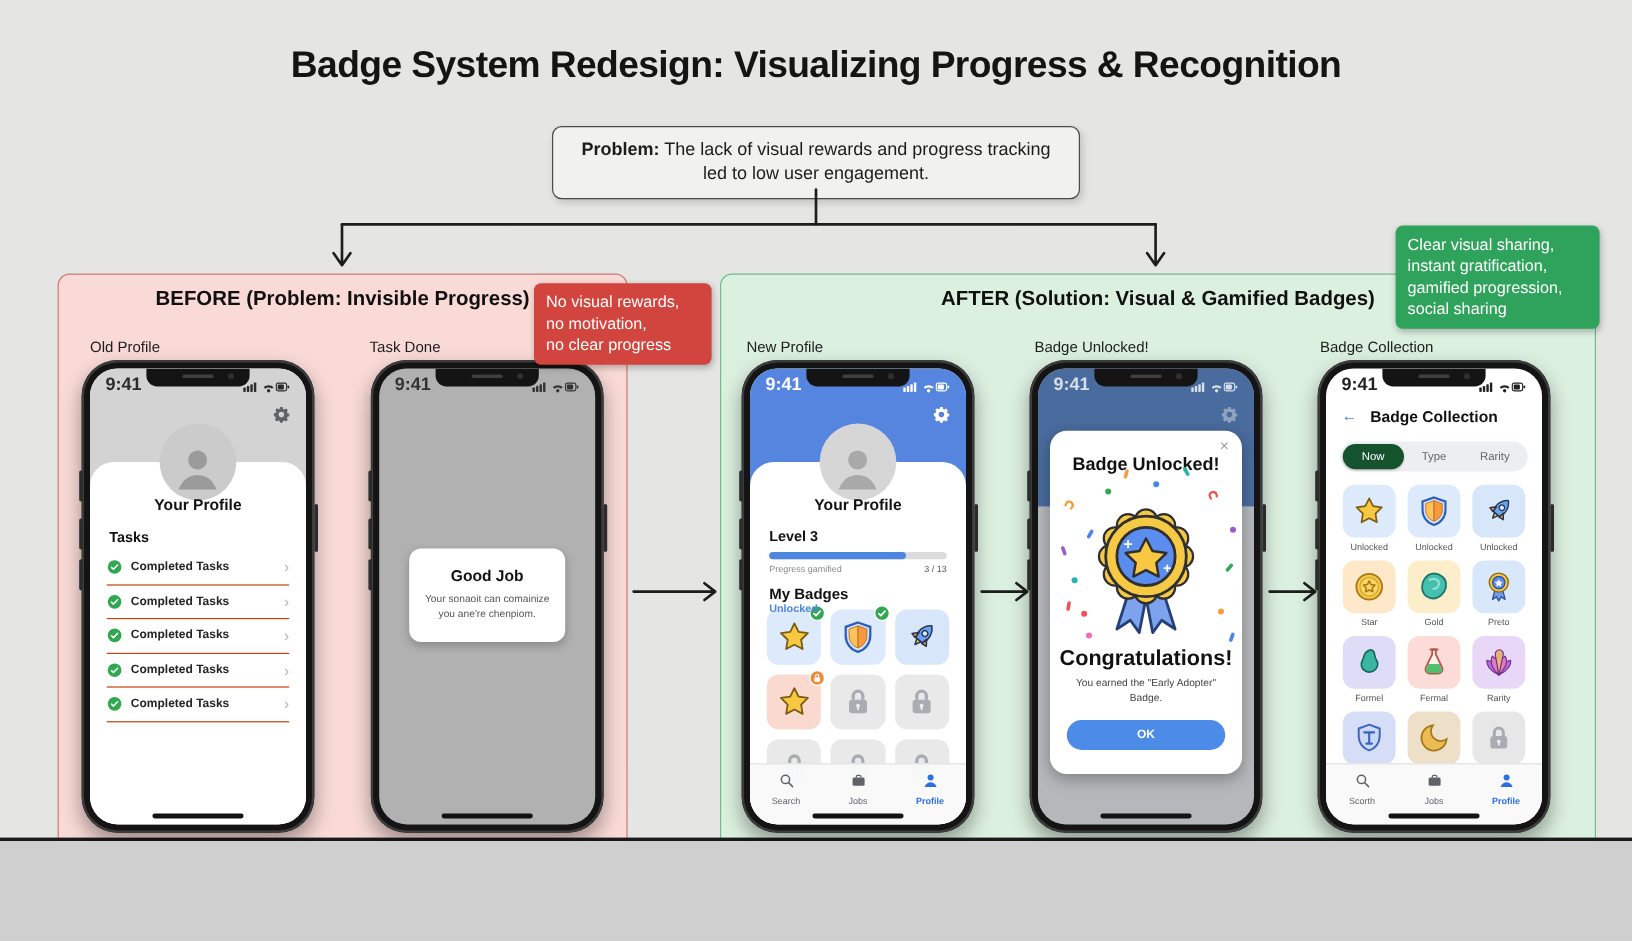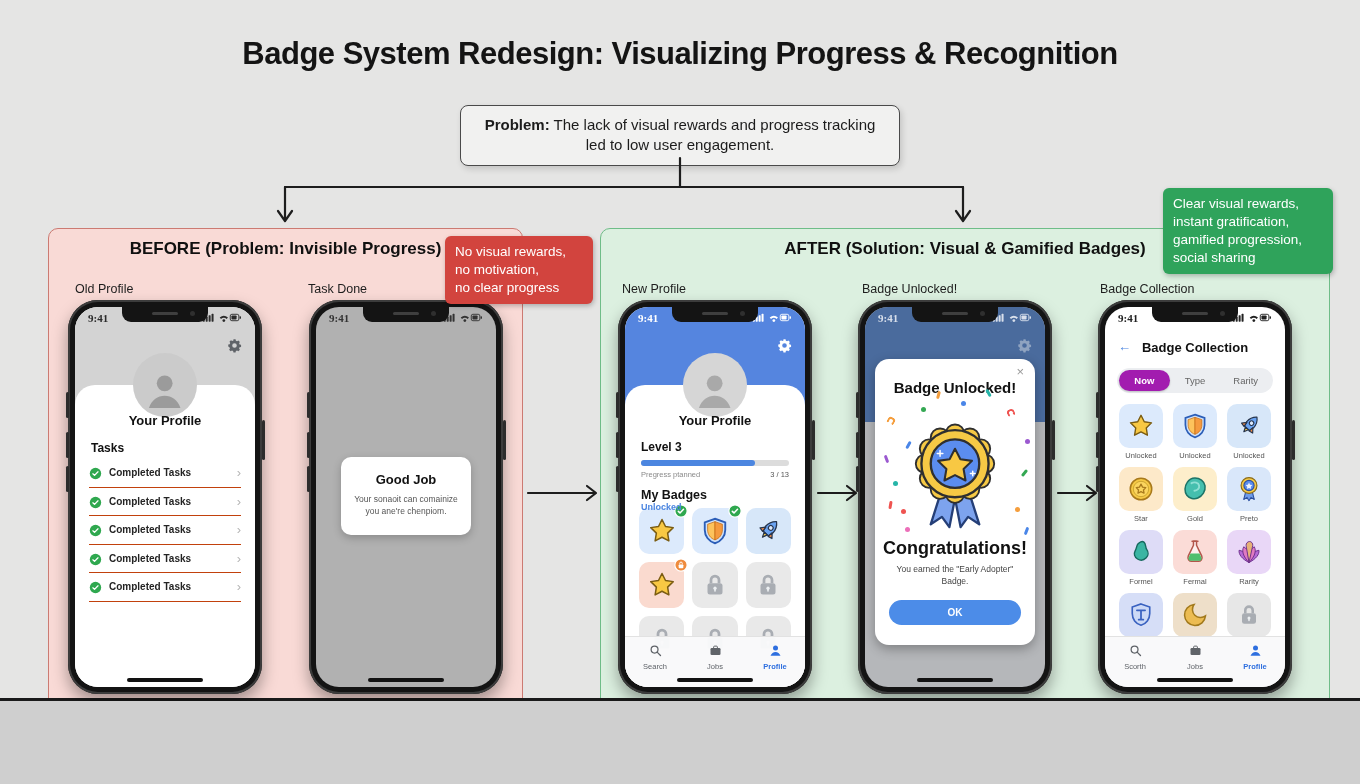--- a/index.html
+++ b/index.html
@@ -27,21 +27,21 @@
   
   .phone { position:absolute; top:300px; width:194px; height:394px; background:#141414; border-radius:30px; padding:7px; z-index:5;
            box-shadow:0 8px 16px rgba(0,0,0,.35), inset 0 0 0 2px #3c3c3c; }
   .phone::before { content:""; position:absolute; left:-2.5px; top:92px; width:3px; height:26px; background:#2c2c2c; border-radius:2px;
            box-shadow:0 40px 0 #2c2c2c, 0 74px 0 #2c2c2c; }
   .phone::after { content:""; position:absolute; right:-2.5px; top:120px; width:3px; height:40px; background:#2c2c2c; border-radius:2px; }
   .screen { position:relative; width:180px; height:380px; border-radius:23px; overflow:hidden; background:#fff; }
   .notch { position:absolute; top:0; left:50%; transform:translateX(-50%); width:86px; height:15px; background:#141414; border-radius:0 0 9px 9px; z-index:9; }
   .notch .spk { position:absolute; left:50%; top:5px; transform:translateX(-50%); width:26px; height:3px; background:#3f3f3f; border-radius:2px; }
   .notch .cam { position:absolute; right:13px; top:4px; width:5px; height:5px; background:#2f2f2f; border-radius:50%; }
-  .statusbar { position:absolute; top:5px; left:0; right:0; padding:0 13px; display:flex; justify-content:space-between; align-items:flex-start; font-size:11px; font-weight:bold; z-index:8;font-family:Liberation Serif, serif; }
+  .statusbar { position:absolute; top:5px; left:0; right:0; padding:0 13px; display:flex; justify-content:space-between; align-items:center; font-size:15px; font-weight:bold; z-index:8; }
   .statusbar .sicons { width:40px; height:11px; display:inline-block; }
   .homebar { position:absolute; bottom:5px; left:50%; transform:translateX(-50%); width:76px; height:4px; border-radius:2px; background:#121212; z-index:12; }
   .gear { position:absolute; top:31px; right:13px; width:15px; height:15px; z-index:7; }
   .hdr { position:absolute; left:0; top:0; right:0; height:105px; }
   .card { position:absolute; top:78px; left:0; right:0; bottom:0; background:#fff; border-radius:20px 20px 0 0; z-index:2; }
   .avatar { position:absolute; top:46px; left:50%; transform:translateX(-50%); width:64px; height:64px; border-radius:50%; background:#cbcbcb; z-index:4; overflow:hidden; display:flex; align-items:flex-end; justify-content:center; }
   .avatar .sil { width:74%; height:82%; display:block; }
   .profile-name { position:absolute; top:106px; left:0; right:0; text-align:center; font-size:13px; font-weight:800; color:#111; z-index:4; }
 
   
@@ -99,21 +99,21 @@
   .cf-dot { width:5px; height:5px; border-radius:50%; }
   .cf-rect { width:3px; height:8px; border-radius:1.5px; }
   .cf-sw { width:8px; height:8px; border:2px solid; border-radius:50%; border-bottom-color:transparent !important; background:transparent !important; }
 
   
   .p5 .statusbar { color:#222; }
   .back { position:absolute; top:33px; left:13px; font-size:13px; color:#4c86e0; z-index:5; line-height:1; }
   .bc-title { position:absolute; top:33px; left:0; right:0; text-align:center; font-size:13px; font-weight:800; color:#111; z-index:4; }
   .seg { position:absolute; top:61px; left:12px; right:12px; height:25px; background:#eceef1; border-radius:13px; display:flex; align-items:center; padding:2px; z-index:4; }
   .seg-item { flex:1; text-align:center; font-size:9.5px; color:#666; line-height:21px; height:21px; }
-  .seg-item.active { background:#a21caf; color:#fff; border-radius:11px; font-weight:700; box-shadow:0 1px 2px rgba(0,0,0,.2); }
+  .seg-item.active { background:#14532d; color:#fff; border-radius:11px; font-weight:400; box-shadow:0 1px 2px rgba(0,0,0,.2); }
   .p5 .bgrid { top:97px; column-gap:10px; row-gap:7px; }
   .p5 .tile { height:44px; }
   .p5 .tile-icon { width:28px; height:28px; }
 
   .bottom-strip { position:absolute; left:0; right:0; bottom:0; height:3px; background:#1a1a1a; }
 </style>
 </head>
 <body>
 
 <div id="canvas">
@@ -129,21 +129,21 @@
   <section class="panel after">
     <div class="panel-title">AFTER (Solution: Visual &amp; Gamified Badges)</div>
   </section>
 
   <div class="callout red">
     <div>No visual rewards,</div>
     <div>no motivation,</div>
     <div>no clear progress</div>
   </div>
   <div class="callout green">
-    <div>Clear visual rewards,</div>
+    <div>Clear visual sharing,</div>
     <div>instant gratification,</div>
     <div>gamified progression,</div>
     <div>social sharing</div>
   </div>
 
   <div class="phone-label" style="left:75px">Old Profile</div>
   <div class="phone-label" style="left:308px">Task Done</div>
   <div class="phone-label" style="left:622px">New Profile</div>
   <div class="phone-label" style="left:862px">Badge Unlocked!</div>
   <div class="phone-label" style="left:1100px">Badge Collection</div>
@@ -291,21 +291,21 @@
               <circle cx="12" cy="8" r="4" fill="#a9a9a9"></circle>
               <path d="M4 20.5c1.5-4.2 4.5-6.2 8-6.2s6.5 2 8 6.2z" fill="#a9a9a9"></path>
             </svg></span>
         </div>
       <div class="profile-name">Your Profile</div>
       <div class="level">Level 3</div>
       <div class="ptrack">
           <div class="pfill" style="width: 77%;"></div>
         </div>
       <div class="pmeta">
-        <span>Pregress ptanned</span>
+        <span>Pregress gamified</span>
         <span class="pval">3 / 13</span>
       </div>
       <div class="badges-head">
         <span class="badges-title">My Badges</span>
         <span class="badges-link">Unlocked</span>
       </div>
       <div class="bgrid">
           <div class="badge-cell">
             <div class="tile" style="background:#dceafc">
               <span class="tile-icon"><svg viewBox="0 0 24 24" width="100%" height="100%">

